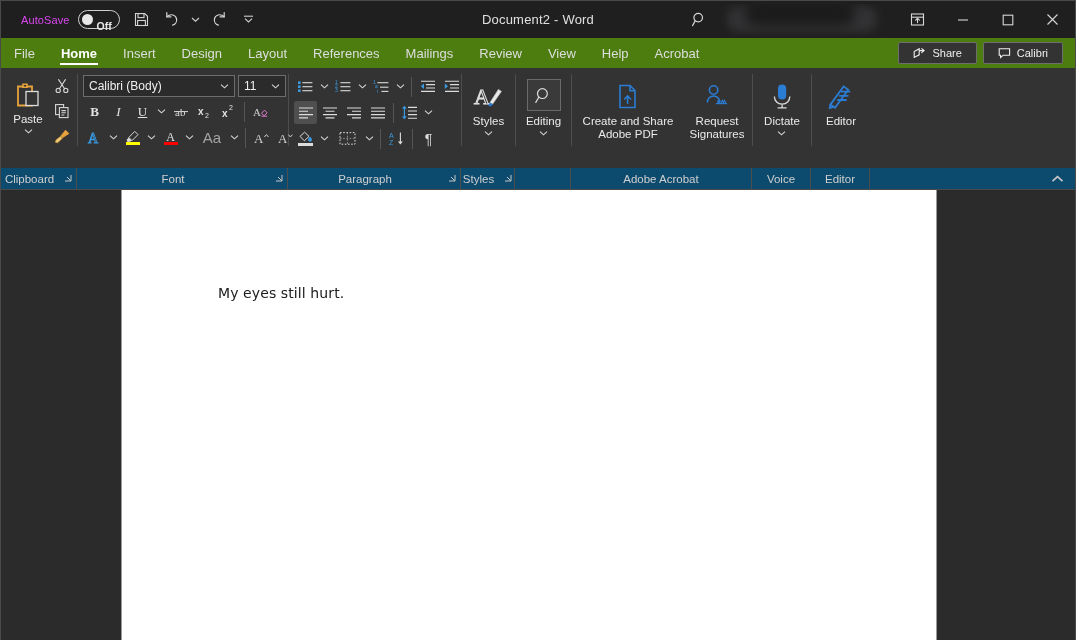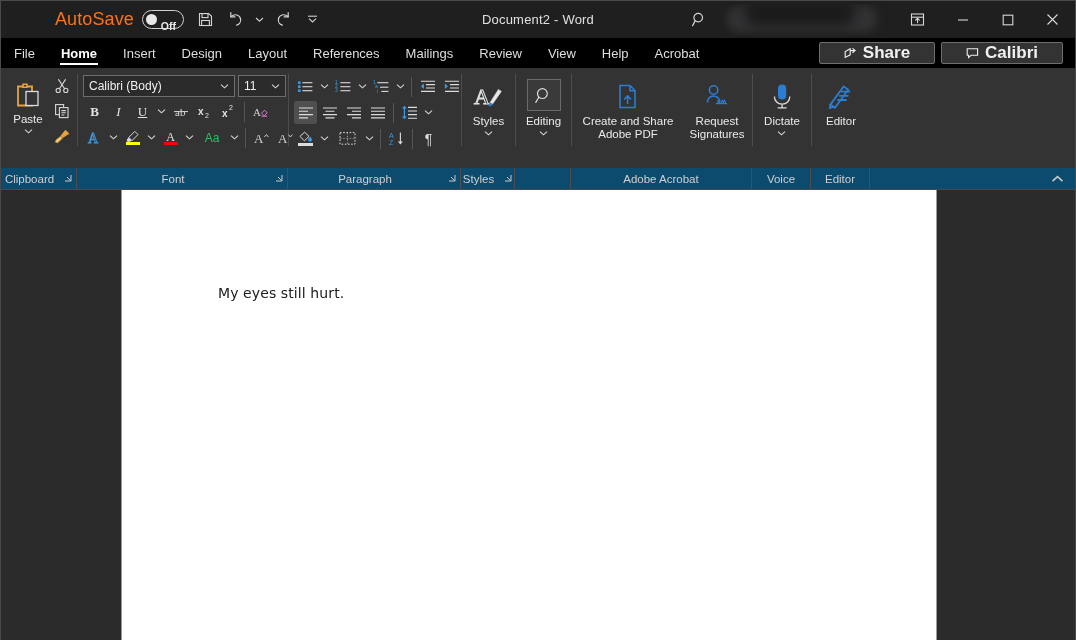--- a/index.html
+++ b/index.html
@@ -21,21 +21,21 @@
     align-items: center;
     border-top: 1px solid #4a4a4a;
     border-left: 1px solid #4a4a4a;
     border-right: 1px solid #4a4a4a;
   }
   .qat { display: flex; align-items: center; gap: 2px; padding-left: 12px; }
   .autosave {
     display: flex; align-items: center; gap: 8px;
     padding: 2px 6px 2px 8px;
   }
-  .autosave-label { font-size: 18px; color: #f97316; letter-spacing: .1px; margin-left: 34px; }
+  .autosave-label { font-size: 11px; color: #d946ef; letter-spacing: .1px; }
   .toggle {
     width: 42px; height: 19px; border-radius: 10px;
     border: 1px solid #cfcfcf; background: transparent;
     display: flex; align-items: center; gap: 4px; padding: 0 3px;
     position: relative;
   }
   .toggle-knob { width: 11px; height: 11px; border-radius: 50%; background: #e8e8e8; }
   .toggle-text { font-size: 10.5px; color: #e8e8e8; font-weight: bold; margin-top: 12px; }
 
   .qat-btn {
@@ -75,40 +75,40 @@
     background: #1b1b1c; filter: blur(6px);
   }
   .win-btn {
     width: 45px; height: 38px;
     display: flex; align-items: center; justify-content: center;
     color: #d8d8d8;
   }
 
   
   .tabbar {
-    height: 30px; background: #000000;
+    height: 30px; background: #4d7c0f;
     display: flex; align-items: stretch;
     border-left: 1px solid #4a4a4a; border-right: 1px solid #4a4a4a;
     position: relative;
   }
   .tab {
     display: flex; align-items: center; padding: 0 13px;
     font-size: 13px; color: #dedede; position: relative;
   }
   .tab.active { color: #ffffff; font-weight: bold; }
   .tab.active::after {
     content: ""; position: absolute; left: 12px; right: 12px; bottom: 3px;
     height: 2px; background: #ffffff;
   }
   .tabbar-right { margin-left: auto; display: flex; align-items: center; gap: 6px; padding-right: 12px; }
   .pillbtn {
     display: flex; align-items: center; gap: 6px;
-    height: 22px; padding: 0 24px;
+    height: 22px; padding: 0 14px;
     border: 1px solid #6e6e6e; border-radius: 2px;
-    background: #333333; font-size: 17px; color: #f0f0f0; font-weight: bold;
+    background: #333333; font-size: 11px; color: #f0f0f0; font-weight: normal;
   }
 
   
   .ribbon {
     height: 100px; background: #333333;
     display: flex; align-items: stretch;
     border-left: 1px solid #4a4a4a; border-right: 1px solid #4a4a4a;
   }
   .rgroup { display: flex; flex-direction: column; position: relative; }
   .rgroup-body { flex: 1; display: flex; align-items: flex-start; padding: 4px 5px 0 5px; }
@@ -466,21 +466,21 @@
           </div>
           <div class="tbtn" style="flex-direction:column;gap:0">
             <span style="font-size:12px;line-height:12px;color:#e2e2e2;font-family:'Liberation Serif',serif">A</span>
             <span class="colorbar" style="background:#ff0000"></span>
           </div>
           <div class="caretbtn">
             <svg width="9" height="7" viewBox="0 0 9 7">
                 <path d="M1 1.6l3.5 3.2L8 1.6" fill="none" stroke="#d5d5d5" stroke-width="1.1"></path>
               </svg>
           </div>
-          <div class="tbtn wide" style="font-size:12px;color:#22c55e">
+          <div class="tbtn wide" style="font-size:15px;color:#a3a3a3">
             <span>Aa</span>
           </div>
           <div class="caretbtn">
             <svg width="9" height="7" viewBox="0 0 9 7">
                 <path d="M1 1.6l3.5 3.2L8 1.6" fill="none" stroke="#d5d5d5" stroke-width="1.1"></path>
               </svg>
           </div>
           <div class="vsep"></div>
           <div class="tbtn">
             <svg width="18" height="16" viewBox="0 0 18 16">

